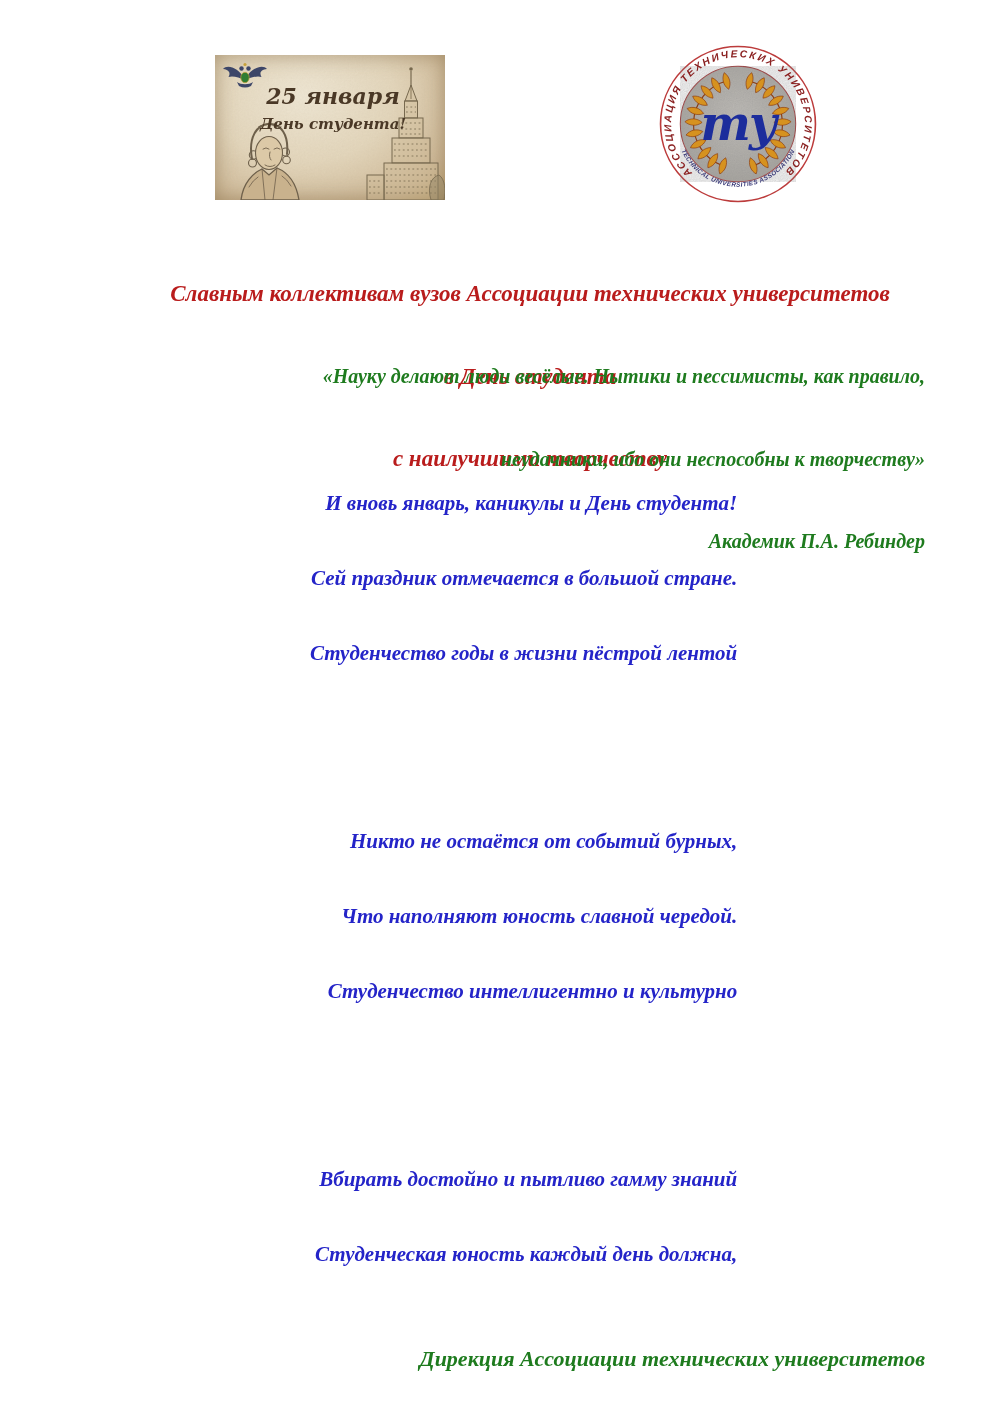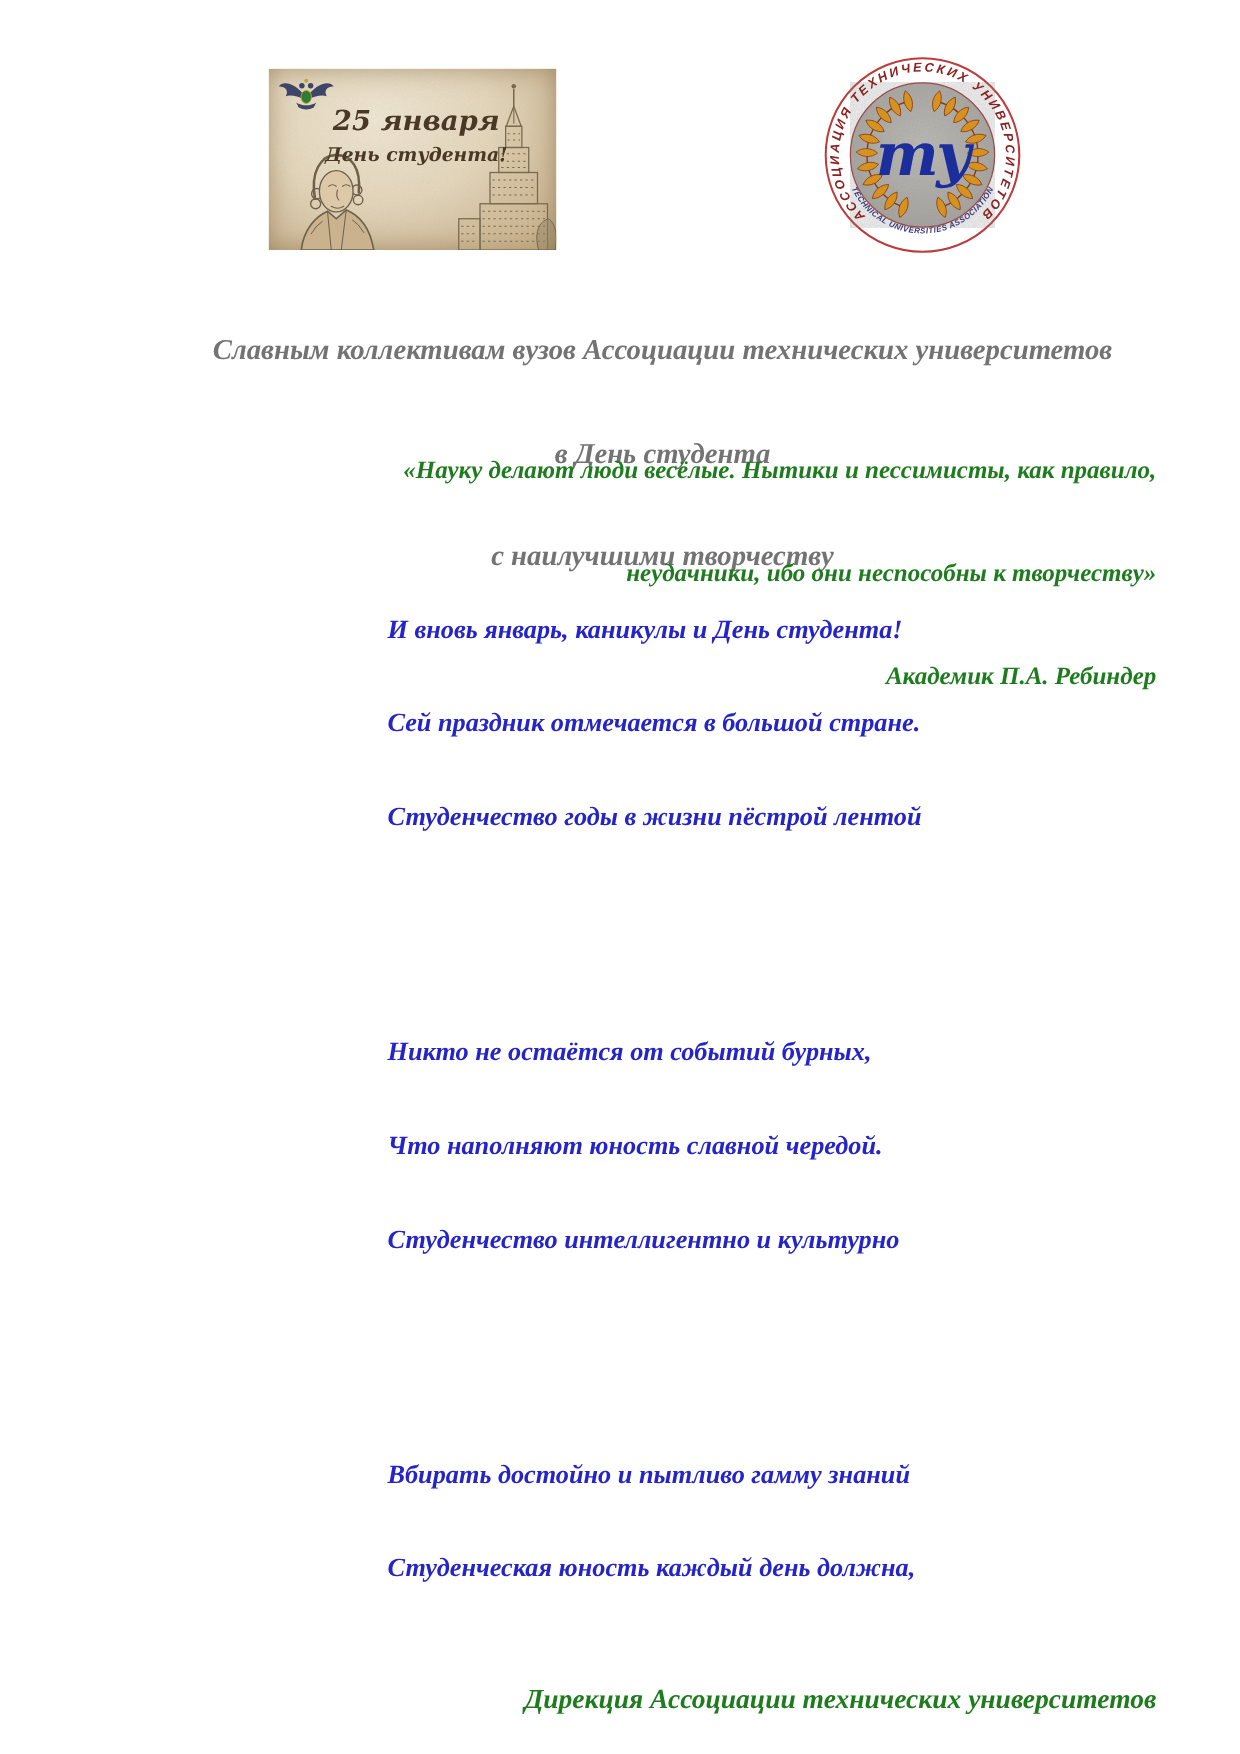--- a/index.html
+++ b/index.html
@@ -10,24 +10,24 @@
   
   .postcard{
     position:absolute;left:215px;top:55px;width:230px;height:145px;
     background:radial-gradient(ellipse at 38% 28%, #f2ead8 0%, #e6d9bf 45%, #cfb997 82%, #bda26f 100%);
     box-shadow:inset 0 0 20px rgba(116,88,48,.5);
   }
   .postcard svg{position:absolute;left:0;top:0;}
   .atu-logo{position:absolute;left:658px;top:42px;width:160px;height:164px;}
   
   .tb{position:absolute;white-space:pre;}
-  .title-block{left:113px;top:211px;width:834px;text-align:center;color:#737373;font-size:23px;line-height:27.5px;}
+  .title-block{left:113px;top:225px;width:834px;text-align:center;color:#b91c1c;font-size:23px;line-height:27.5px;}
   .quote-block{left:113px;top:308px;width:812px;text-align:right;color:#1e7b1e;font-size:20px;line-height:27.5px;}
   .poem-block{left:310px;top:391px;color:#2424c8;font-size:21px;line-height:25px;text-align:left;}
-  .stanza{margin:0 0 13px 0;}
+  .stanza{margin:0 0 13px 0;text-align:right;}
   .signature-block{left:113px;top:1290px;width:812px;text-align:right;color:#1e7b1e;font-size:22px;line-height:27.5px;}
   .line{display:block;}
 </style>
 </head>
 <body>
 
 <div class="page">
 
   <div class="postcard">
     <svg width="230" height="145" viewBox="0 0 230 145">

